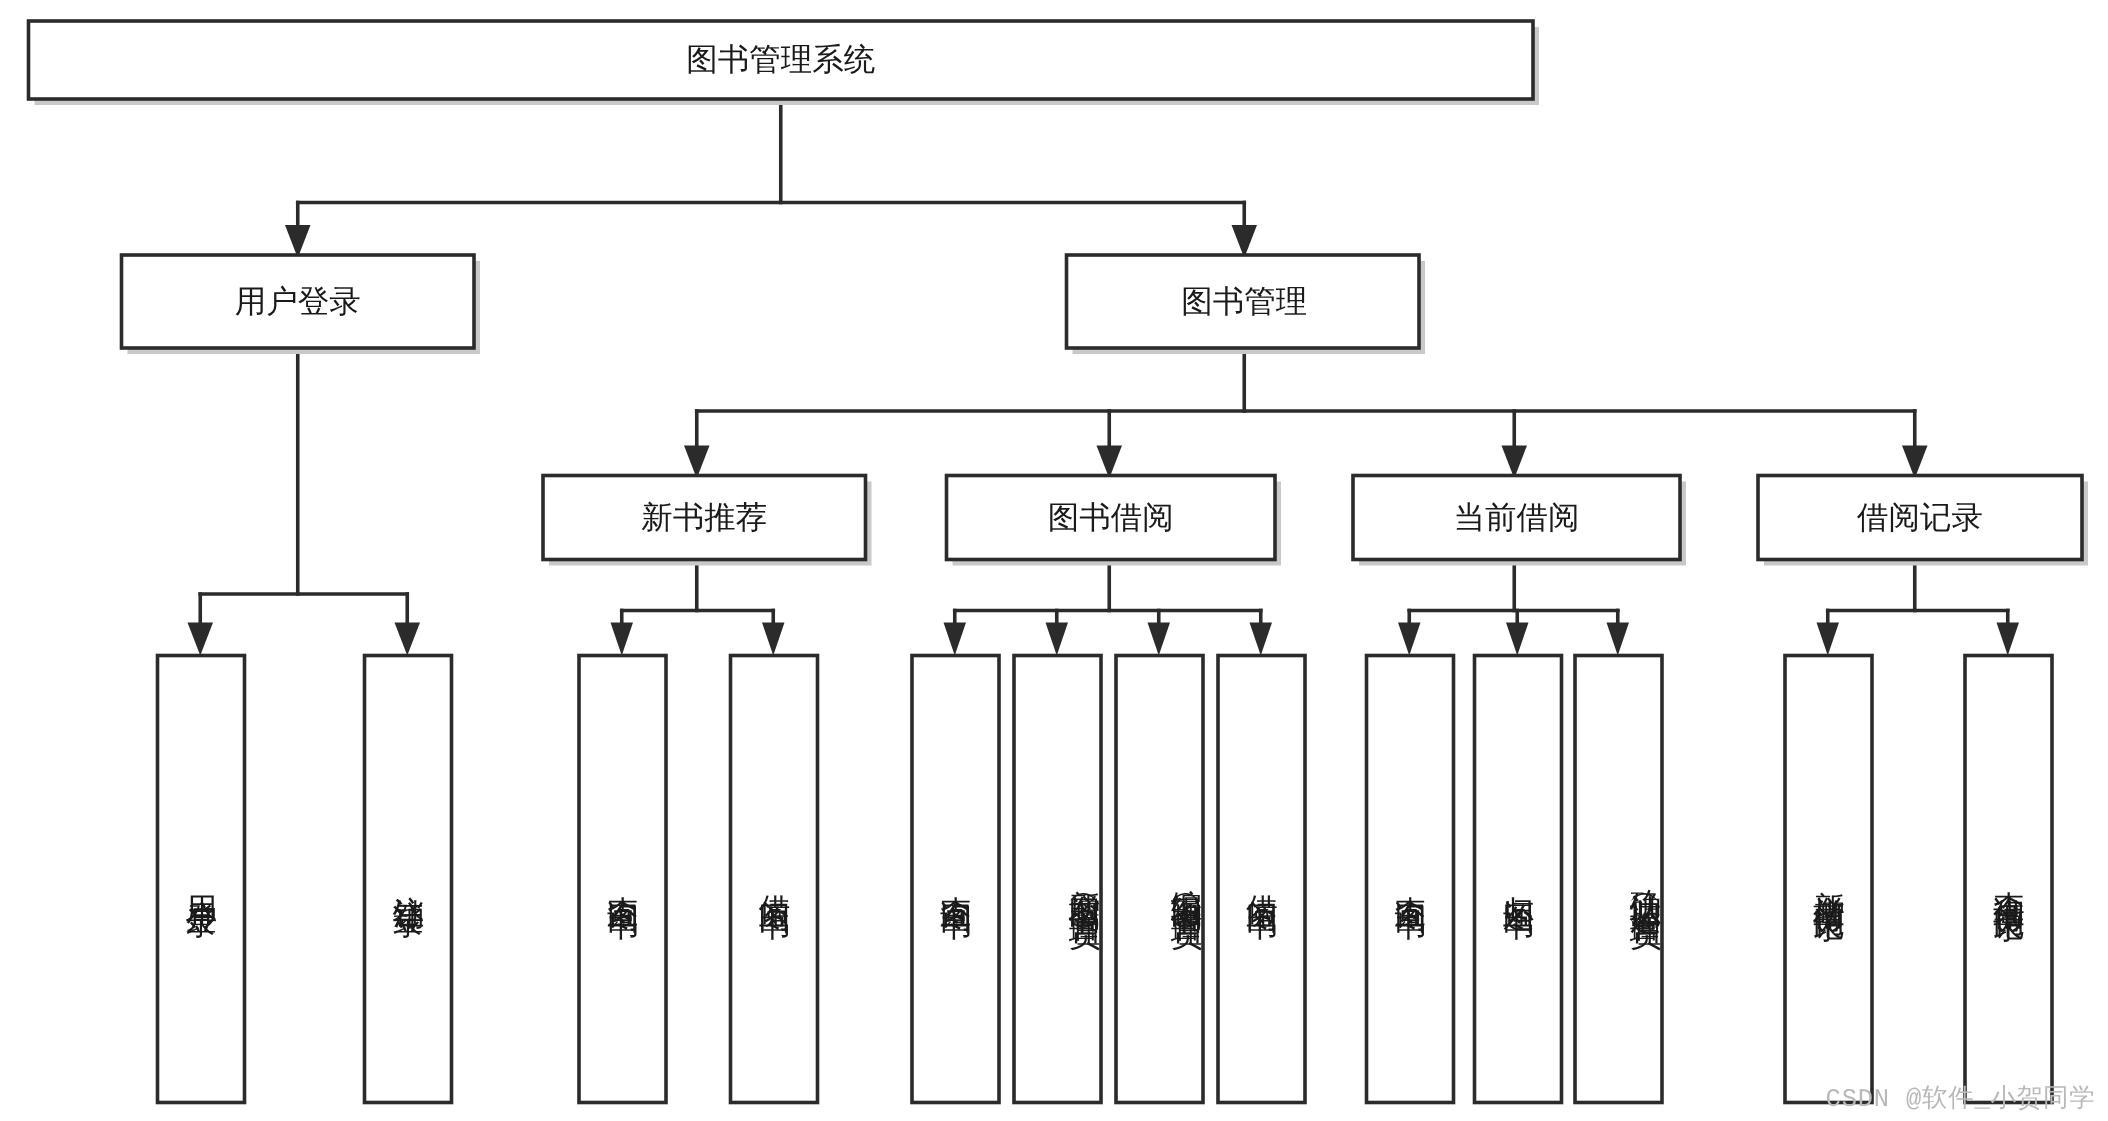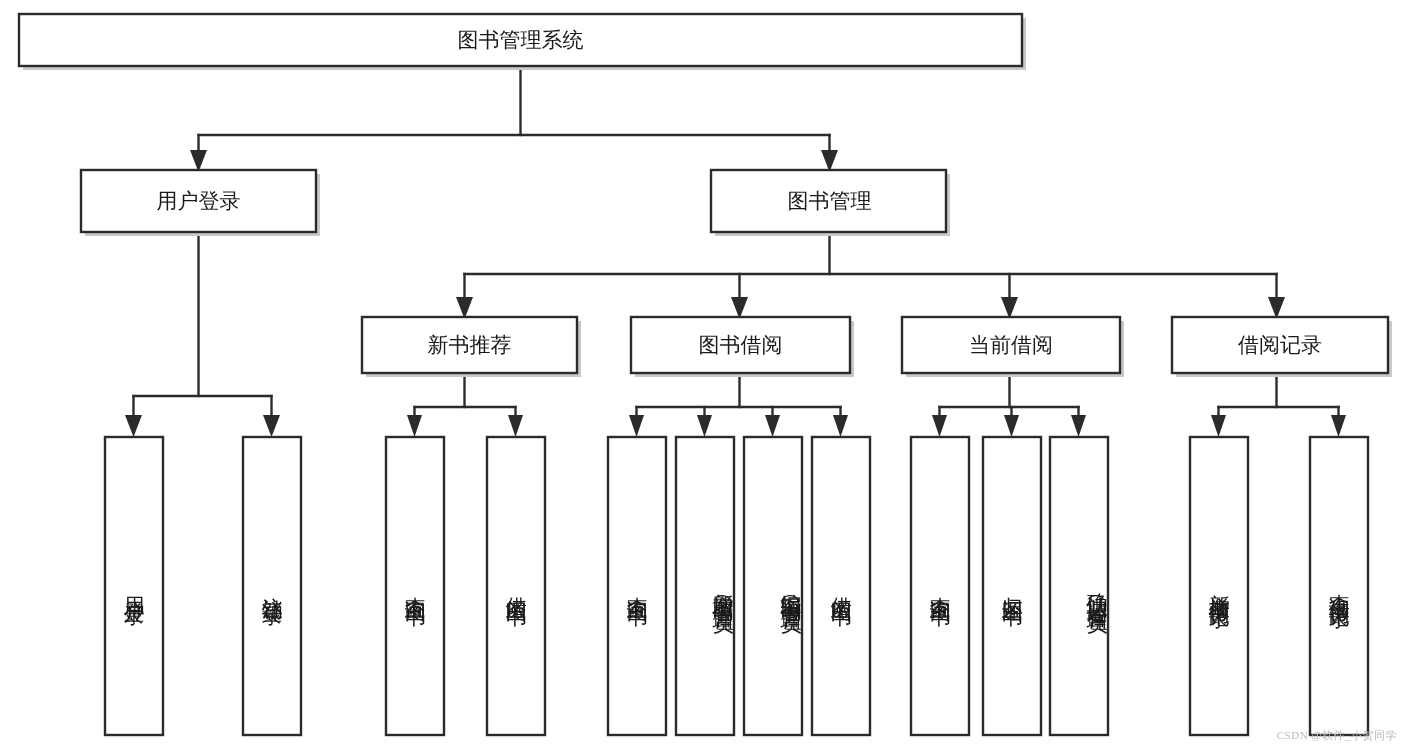--- a/index.html
+++ b/index.html
@@ -66,22 +66,22 @@
     align-items: center;
     justify-content: center;
     text-align: center;
     white-space: nowrap;
     pointer-events: none;
   }
   .watermark {
     position: absolute;
     right: 8px;
     bottom: 4px;
-    font-family: Liberation Serif, serif;
-    font-size: 11px;
+    font-family: Liberation Mono, monospace;
+    font-size: 17px;
     color: #b9b9b9;
     white-space: nowrap;
     letter-spacing: 0.5px;
   }
 </style>
 </head>
 <body>
 
 <div id="diagram-root">
 

